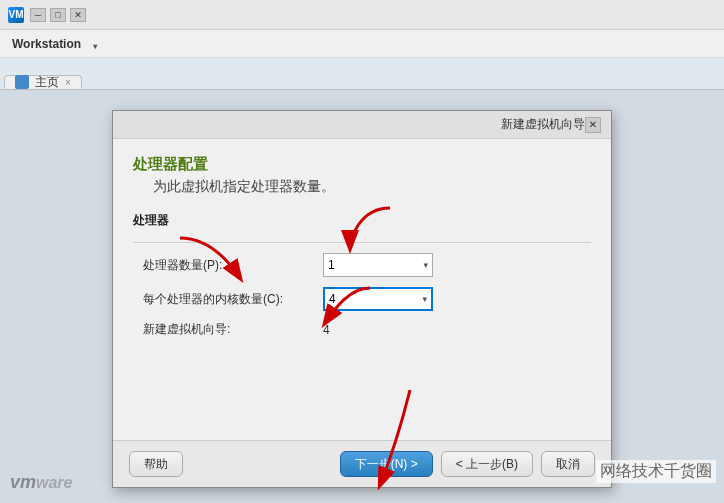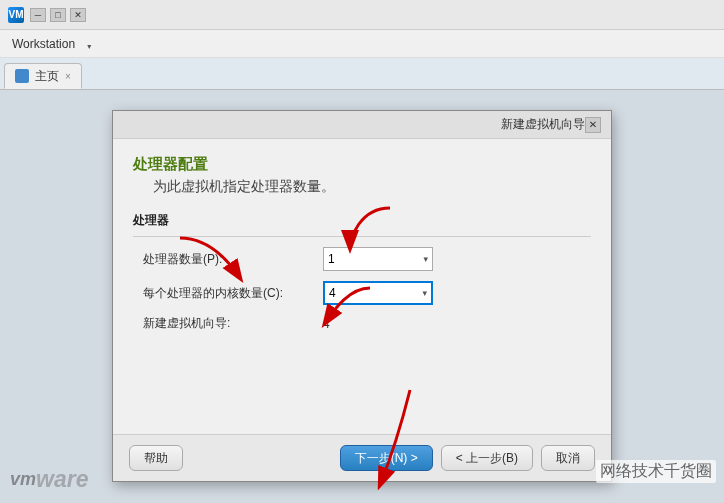--- a/index.html
+++ b/index.html
@@ -79,20 +79,21 @@
     }
     .menu-item {
       padding: 4px 8px;
       font-size: 12px;
       color: #333;
       cursor: pointer;
       display: flex;
       align-items: flex-end;
       gap: 12px;
       border-radius: 2px;
+      font-weight: bold;
     }
     .menu-item .chevron {
       font-size: 8px;
       color: #555;
     }
 
     
     .tab-bar {
       background: #e0e8f0;
       height: 32px;
@@ -107,21 +108,21 @@
       align-items: center;
       padding: 4px 10px;
       font-size: 12px;
       color: #333;
       background: #d0d8e0;
       border: 1px solid #bbb;
       border-bottom: none;
       border-radius: 4px 4px 0 0;
       cursor: pointer;
       gap: 6px;
-      height: 26px;
+      height: 14px;
     }
     .tab.active {
       background: #f0f0f0;
       border-bottom: 1px solid #f0f0f0;
     }
     .tab-icon {
       width: 14px;
       height: 14px;
       background: #4488cc;
       border-radius: 2px;
@@ -149,21 +150,21 @@
       align-items: center;
       gap: 0;
     }
     .vmware-brand-vm {
       font-size: 18px;
       font-weight: bold;
       color: #666;
       font-style: italic;
     }
     .vmware-brand-ware {
-      font-size: 23px;
+      font-size: 16px;
       font-weight: bold;
       color: #999;
       font-style: italic;
     }
 
     
     .overlay {
       position: absolute;
       top: 0;
       left: 0;
@@ -231,21 +232,21 @@
       color: #444;
       padding-left: 20px;
     }
 
     .section-label {
       font-size: 12px;
       font-weight: bold;
       color: #222;
       margin-bottom: 10px;
       border-bottom: 1px solid #ccc;
-      padding-bottom: 7px;
+      padding-bottom: 13px;
     }
 
     .form-row {
       display: flex;
       align-items: center;
       margin-bottom: 10px;
       padding: 0 10px;
     }
     .form-label {
       font-size: 12px;

